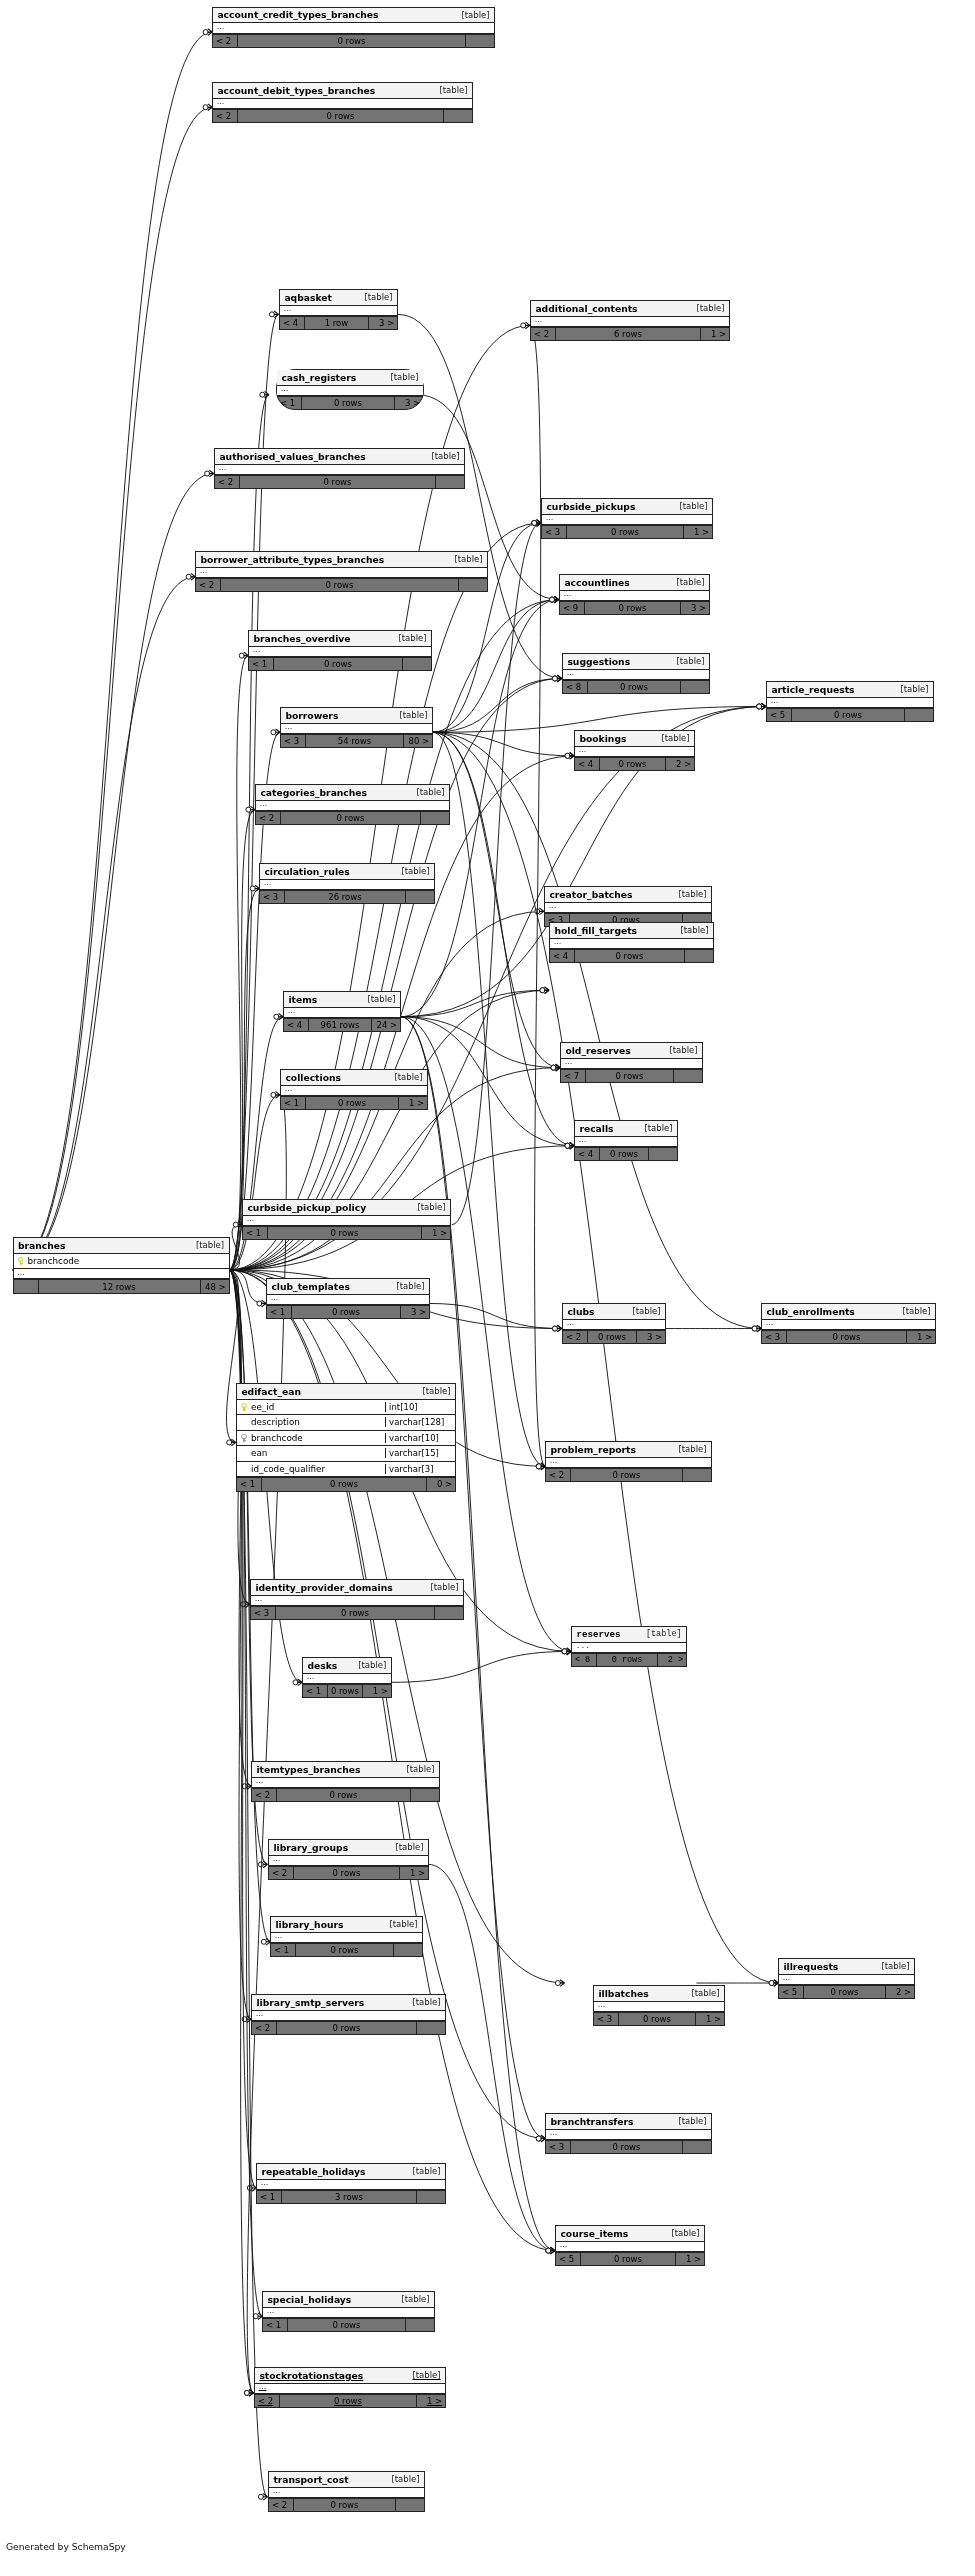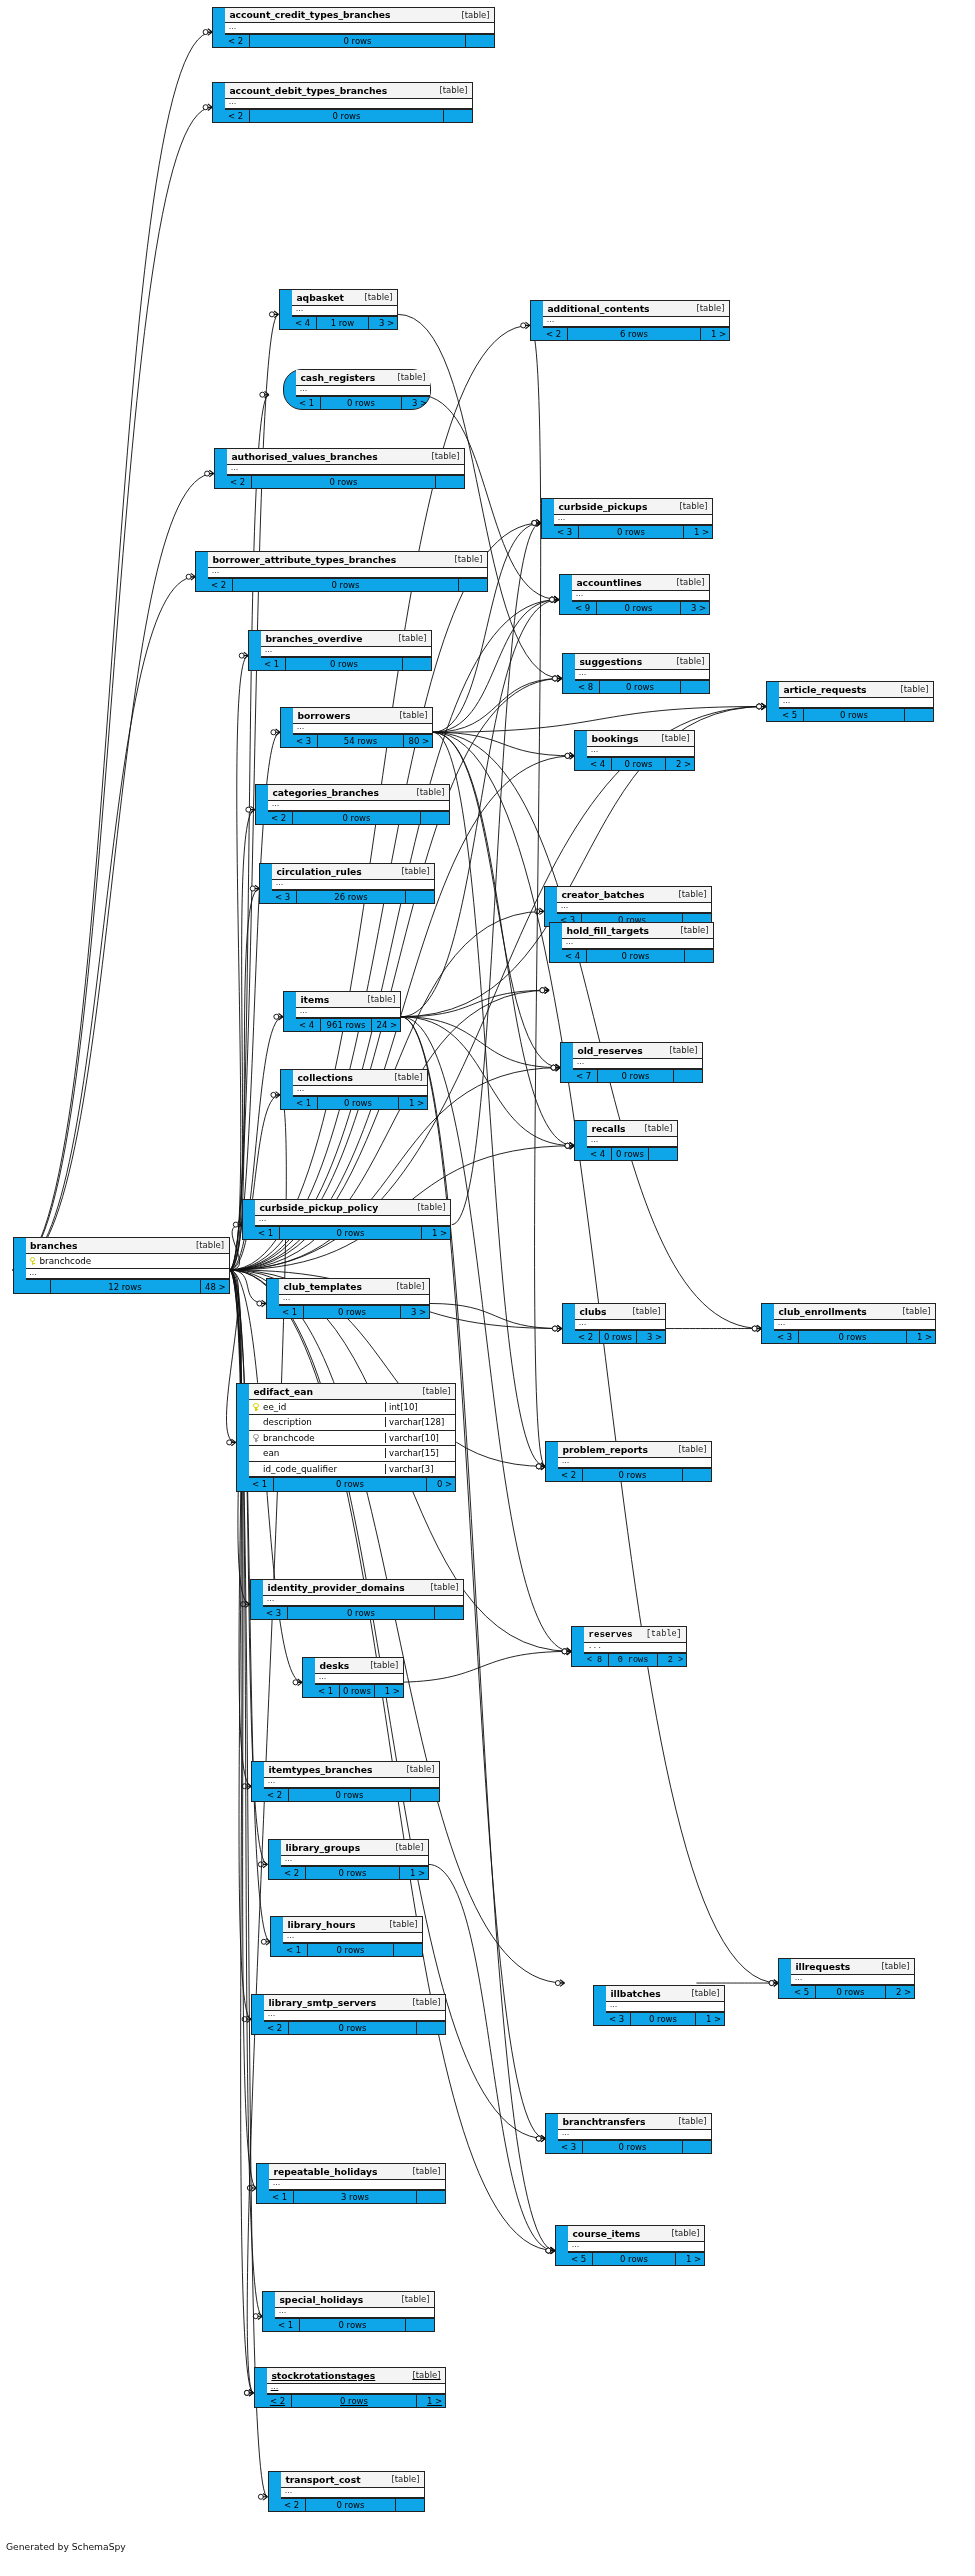--- a/index.html
+++ b/index.html
@@ -1,20 +1,20 @@
 <!DOCTYPE html>
 <html style="font-size:11.8px"><head>
 <meta charset="utf-8">
 <style>
   html,body{margin:0;padding:0;background:#ffffff;}
   body{font-family:"DejaVu Sans","Liberation Sans",sans-serif;}
   #canvas{position:relative;width:975px;height:2576px;overflow:hidden;background:#fff;}
   #edges{position:absolute;left:0;top:0;width:975px;height:2576px;pointer-events:none;}
 
-  .tbl{position:absolute;border:1.2px solid #222;background:#0ea5e9;box-sizing:border-box;padding-left:12px;}
+  .tbl{position:absolute;border:1.2px solid #222;background:#737373;box-sizing:border-box;}
   .tbl .hdr{display:flex;align-items:center;justify-content:space-between;
             background:#f4f4f4;border-bottom:1.2px solid #222;
             padding:1.5px 4.4px 2.2px 4.4px;white-space:nowrap;}
   .tbl .tname{font-weight:bold;font-size:9.2px;color:#000;letter-spacing:0;}
   .tbl .ttag{font-size:8.5px;color:#222;padding-left:8.8px;}
   .tbl .body{background:#fff;}
   .tbl .ellipsis{font-size:8px;color:#333;padding:0.7px 3.7px 2.2px 3.7px;line-height:6.6px;
                  border-bottom:1.2px solid #222;height:10.3px;box-sizing:border-box;}
   .tbl .colrow{display:flex;align-items:center;border-bottom:0.7px solid #222;
                font-size:8.8px;color:#000;height:15.5px;box-sizing:border-box;}
@@ -286,21 +286,21 @@
         </div>
         <div class="body">
           <div class="ellipsis">...</div>
         </div>
         <div class="foot">
           <div class="c1" style="width: 25px;">&lt; 4</div>
           <div class="c2">1 row</div>
           <div class="c3" style="width: 28px;">3 &gt;</div>
         </div>
       </div>
-      <div class="tbl" style="left: 283px; top: 369px; min-width: 148px; border-radius: 19px;">
+      <div class="tbl" style="left: 276px; top: 369px; min-width: 148px; border-radius: 19px;">
         <div class="hdr">
           <span class="tname">cash_registers</span>
           <span class="ttag">[table]</span>
         </div>
         <div class="body">
           <div class="ellipsis">...</div>
         </div>
         <div class="foot">
           <div class="c1" style="width: 25px;">&lt; 1</div>
           <div class="c2">0 rows</div>

